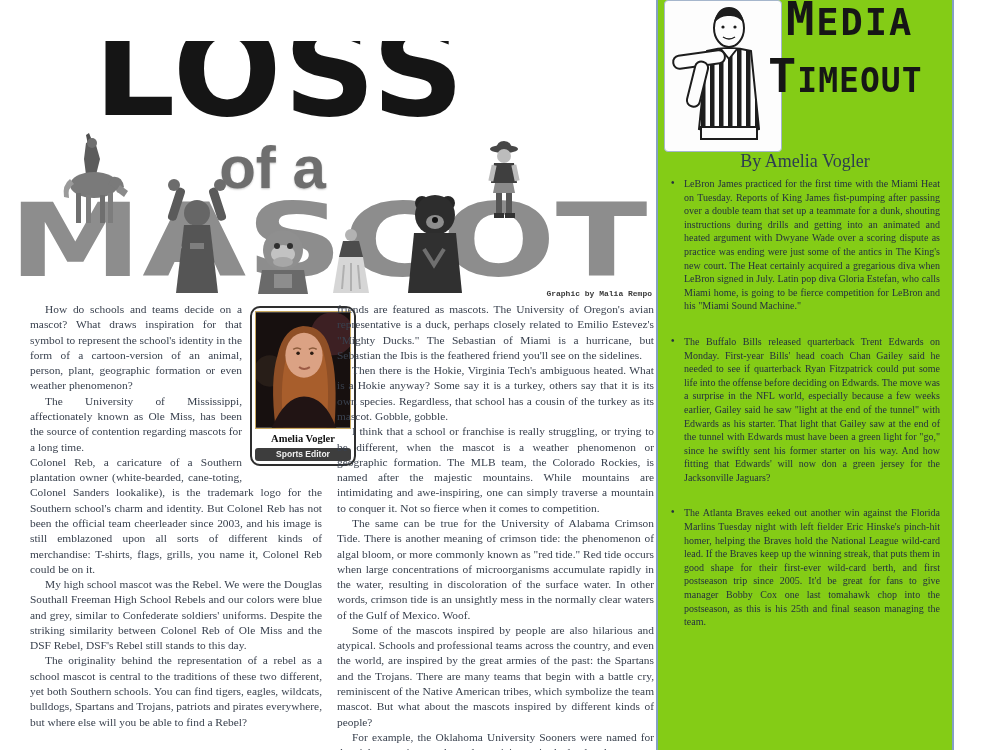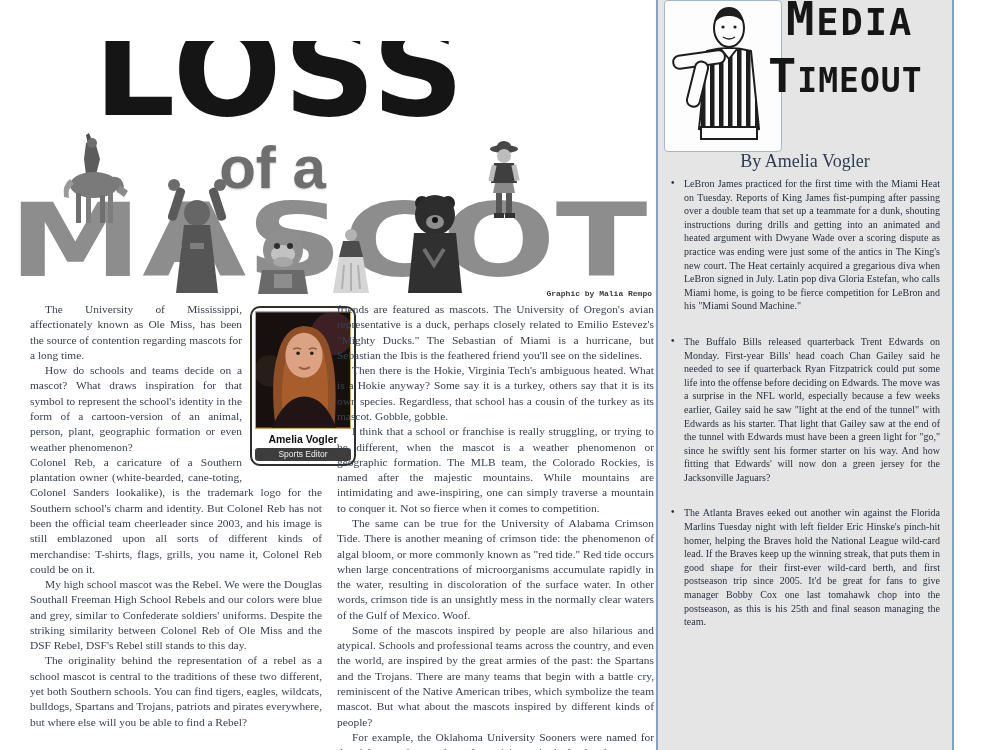--- a/index.html
+++ b/index.html
@@ -37,28 +37,28 @@
   .col { text-align:justify; color:#39414e; font-size:11.4px; line-height:1.34; }
   .col-left  { width:292px; }
   .col-right { width:317px; }
   .col p { text-indent:15px; margin:0; }
   .col p.noindent { text-indent:0; }
 
   
   .author-box { float:right; width:106px; margin:4px -34px 4px 8px; background:#fff;
                 border:2px solid #2e2e2e; border-radius:10px; padding:3px; text-align:center; }
   .author-box svg { display:block; border:1px solid #c9a95e; width:96px; height:118px; }
-  .a-name  { font-family:Liberation Sans, sans-serif; font-weight:bold; font-size:10.5px;
+  .a-name  { font-family:Liberation Serif, serif; font-weight:bold; font-size:10.5px;
              color:#101010; margin-top:3px; }
   .a-title { font-family:"Liberation Sans", sans-serif; font-size:8.5px; color:#f0f0f0;
-             background:#3d3d3d; border-radius:3px; margin-top:2px; padding:1px 0; }
+             background:#3d3d3d; border-radius:3px; margin-top:2px; padding:1px 0;font-weight:bold; }
 
   
   .sidebar { position:absolute; left:656px; top:0; width:298px; height:750px;
-             background:#e5e5e5; border-left:2px solid #84a0c4; border-right:2px solid #84a0c4; }
+             background:#84cc16; border-left:2px solid #84a0c4; border-right:2px solid #84a0c4; }
   .ref-panel { position:absolute; left:6px; top:0; width:118px; height:152px; background:#fdfdfd;
                border:1px solid #a5b6cc; border-radius:4px; overflow:hidden; }
   .mt-word { position:absolute; font-family:"DejaVu Sans Mono", monospace; font-weight:bold;
              color:#161616; line-height:1; }
   .mt-media   { left:128px; top:-5px;  font-size:37px; letter-spacing:2px; }
   .mt-media::first-letter   { font-size:47px; }
   .mt-timeout { left:110px; top:52px;  font-size:33px; letter-spacing:1px;text-align:right; }
   .mt-timeout::first-letter { font-size:47px; }
   .byline { position:absolute; top:151px; left:0; width:100%; text-align:center;
             font-size:18px; color:#2d3c51; }
@@ -167,22 +167,22 @@
             <path d="M38 38 q4 -3 8 0 M54 38 q4 -3 8 0" stroke="#8a5a3a" stroke-width="1.5" fill="none"></path>
             <circle cx="43" cy="42" r="1.8" fill="#2b1b12"></circle>
             <circle cx="57" cy="42" r="1.8" fill="#2b1b12"></circle>
             <path d="M44 56 q5 4 11 0" stroke="#9c5a44" stroke-width="2" fill="none"></path>
             <path d="M16 118 Q30 86 49 86 Q70 86 82 118 Z" fill="#211414"></path>
           </svg>
           <div class="a-name">Amelia Vogler</div>
           <div class="a-title">Sports Editor</div>
         </div>
 
+        <p>How do schools and teams decide on a mascot? What draws inspiration for that symbol to represent the school's identity in the form of a cartoon-version of an animal, person, plant, geographic formation or even weather phenomenon?</p>
         <p>The University of Mississippi, affectionately known as Ole Miss, has been the source of contention regarding mascots for a long time.</p>
-        <p>How do schools and teams decide on a mascot? What draws inspiration for that symbol to represent the school's identity in the form of a cartoon-version of an animal, person, plant, geographic formation or even weather phenomenon?</p>
         <p class="noindent">Colonel Reb, a caricature of a Southern plantation owner (white-bearded, cane-toting, Colonel Sanders lookalike), is the trademark logo for the Southern school's charm and identity. But Colonel Reb has not been the official team cheerleader since 2003, and his image is still emblazoned upon all sorts of different kinds of merchandise: T-shirts, flags, grills, you name it, Colonel Reb could be on it.</p>
         <p>My high school mascot was the Rebel. We were the Douglas Southall Freeman High School Rebels and our colors were blue and grey, similar to Confederate soldiers' uniforms. Despite the striking similarity between Colonel Reb of Ole Miss and the DSF Rebel, DSF's Rebel still stands to this day.</p>
         <p>The originality behind the representation of a rebel as a school mascot is central to the traditions of these two different, yet both Southern schools. You can find tigers, eagles, wildcats, bulldogs, Spartans and Trojans, patriots and pirates everywhere, but where else will you be able to find a Rebel?</p>
       </div>
 
       <div class="col col-right">
         <p class="noindent">friends are featured as mascots. The University of Oregon's avian representative is a duck, perhaps closely related to Emilio Estevez's "Mighty Ducks." The Sebastian of Miami is a hurricane, but Sebastian the Ibis is the feathered friend you'll see on the sidelines.</p>
         <p>Then there is the Hokie, Virginia Tech's ambiguous heated. What is a Hokie anyway? Some say it is a turkey, others say that it is its own species. Regardless, that school has a cousin of the turkey as its mascot. Gobble, gobble.</p>
         <p>I think that a school or franchise is really struggling, or trying to be different, when the mascot is a weather phenomenon or geographic formation. The MLB team, the Colorado Rockies, is named after the majestic mountains. While mountains are intimidating and awe-inspiring, one can simply traverse a mountain to conquer it. Not so fierce when it comes to competition.</p>
         <p>The same can be true for the University of Alabama Crimson Tide. There is another meaning of crimson tide: the phenomenon of algal bloom, or more commonly known as "red tide." Red tide occurs when large concentrations of microorganisms accumulate rapidly in the water, resulting in discoloration of the surface water. In other words, crimson tide is an unsightly mess in the normally clear waters of the Gulf of Mexico. Woof.</p>

